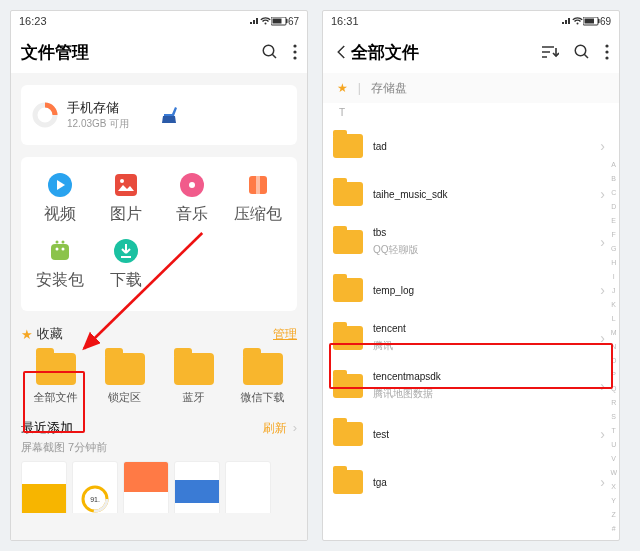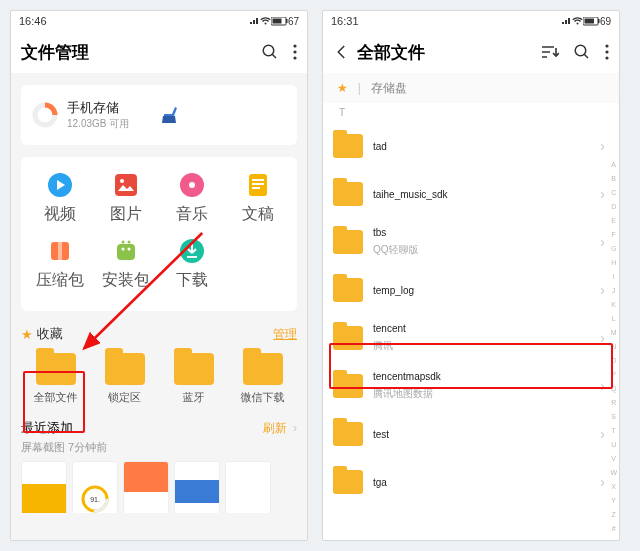--- a/index.html
+++ b/index.html
@@ -34,21 +34,20 @@
     color: #333;
   }
   .sb-right { display: flex; align-items: center; gap: 0; font-size:10px;}
   .sb-right svg { display:block; }
   
   .tbar {
     height: 42px;
     display: flex;
     align-items: center;
     padding: 0 10px;
-    gap: 6px;
   }
   .tbar .title { font-size: 17px; font-weight: 600; flex:1;}
   .tbar-right { display:flex; gap:14px; align-items:center;}
   .tbar svg { display:block;}
   
   .left-bg { background:#f5f5f5; flex:1; overflow:hidden; padding:0 10px;}
   .card {
     background:#fff; border-radius:6px; padding:14px 10px;
     display:flex; margin-top:12px;
   }
@@ -111,21 +110,21 @@
     font-size:7px; color:#bbb; text-align:center;
   }
   
 </style>
 </head>
 <body>
 
 <div class="phone">
 
   <div class="statusbar">
-    <span>16:46</span>
+    <span>16:23</span>
     <span class="sb-right">
       <svg width="10" height="8">
           <path d="M0 7h2V5H0zM3 7h2V3H3zM6 7h2V1H6z" fill="#333"></path>
         </svg>
       <svg width="11" height="8">
           <path d="M5.5 7.5a1 1 0 100-2 1 1 0 000 2zM2 4a5 5 0 017 0l-1 1a3.6 3.6 0 00-5 0zM.3 2.3a7.4 7.4 0 0110.4 0l-1 1a6 6 0 00-8.4 0z" fill="#333"></path>
         </svg>
       <svg width="17" height="9">
           <rect x="0" y="0" width="15" height="8" rx="1" fill="none" stroke="#333"></rect>
           <rect x="1.5" y="1.5" width="9" height="5" fill="#333"></rect>
@@ -186,29 +185,20 @@
             <path d="M6 20l5-6 4 4 3-3 4 5z" fill="#fff"></path>
           </svg>
           <span class="lbl">图片</span>
         </div>
         <div class="cat">
           <svg width="28" height="28" viewBox="0 0 28 28">
             <circle cx="14" cy="14" r="12" fill="#f15b8b"></circle>
             <circle cx="14" cy="14" r="3" fill="#fff"></circle>
           </svg>
           <span class="lbl">音乐</span>
-        </div>
-        <div class="cat">
-          <svg width="28" height="28" viewBox="0 0 28 28">
-            <rect x="5" y="3" width="18" height="22" rx="3" fill="#f7b500"></rect>
-            <rect x="8" y="8" width="12" height="2" fill="#fff"></rect>
-            <rect x="8" y="12" width="12" height="2" fill="#fff"></rect>
-            <rect x="8" y="16" width="8" height="2" fill="#fff"></rect>
-          </svg>
-          <span class="lbl">文稿</span>
         </div>
         <div class="cat">
           <svg width="28" height="28" viewBox="0 0 28 28">
             <rect x="5" y="5" width="18" height="18" rx="3" fill="#ff7a45"></rect>
             <rect x="12" y="5" width="4" height="18" fill="#fff" opacity=".5"></rect>
           </svg>
           <span class="lbl">压缩包</span>
         </div>
         <div class="cat">
           <svg width="28" height="28" viewBox="0 0 28 28">

